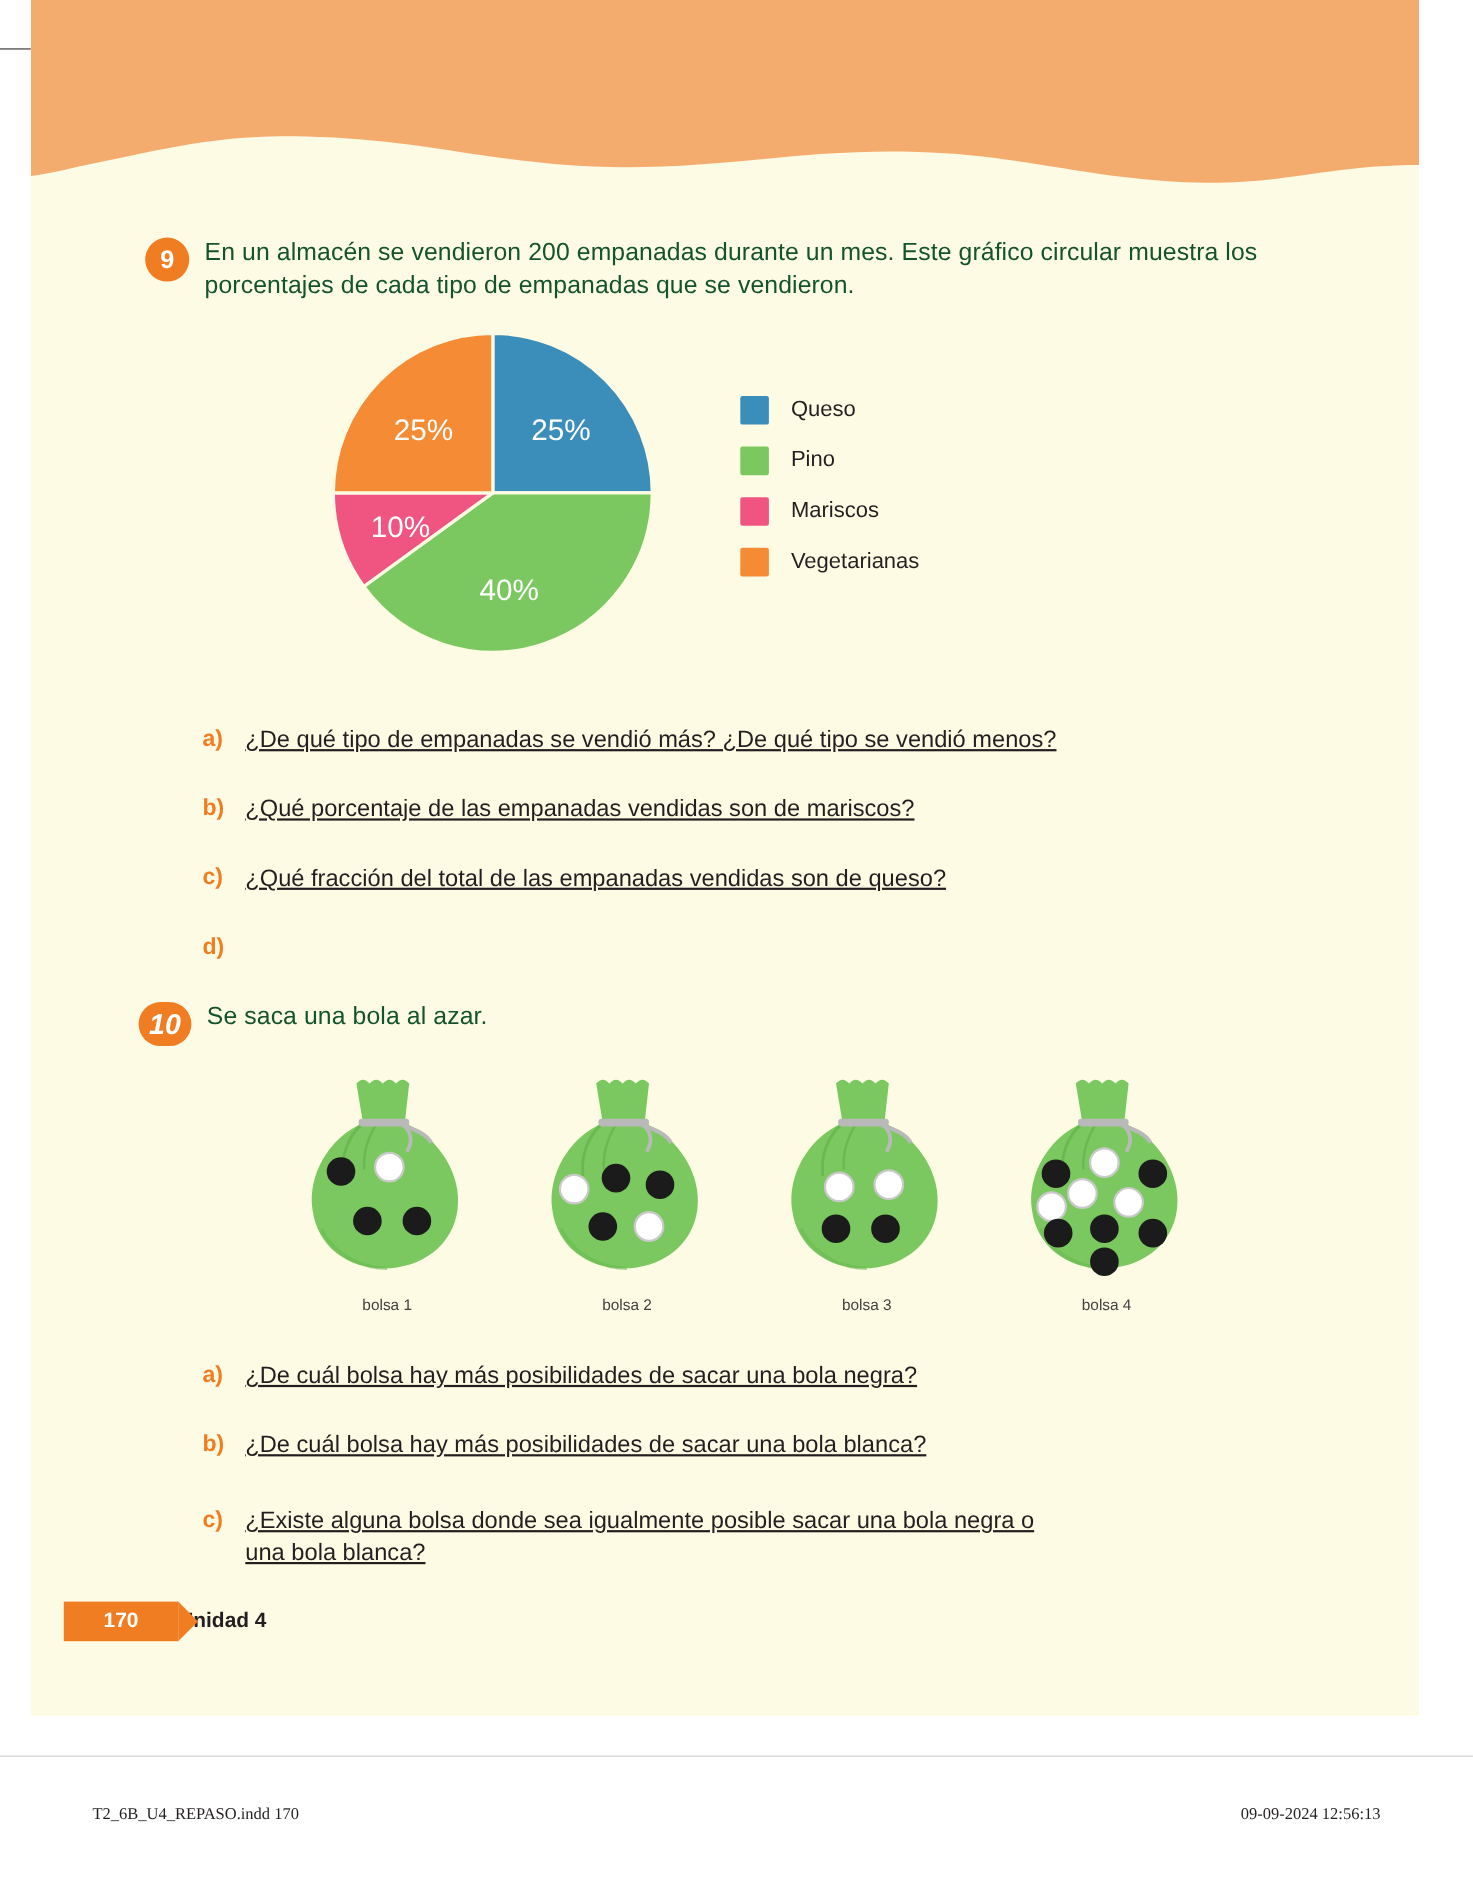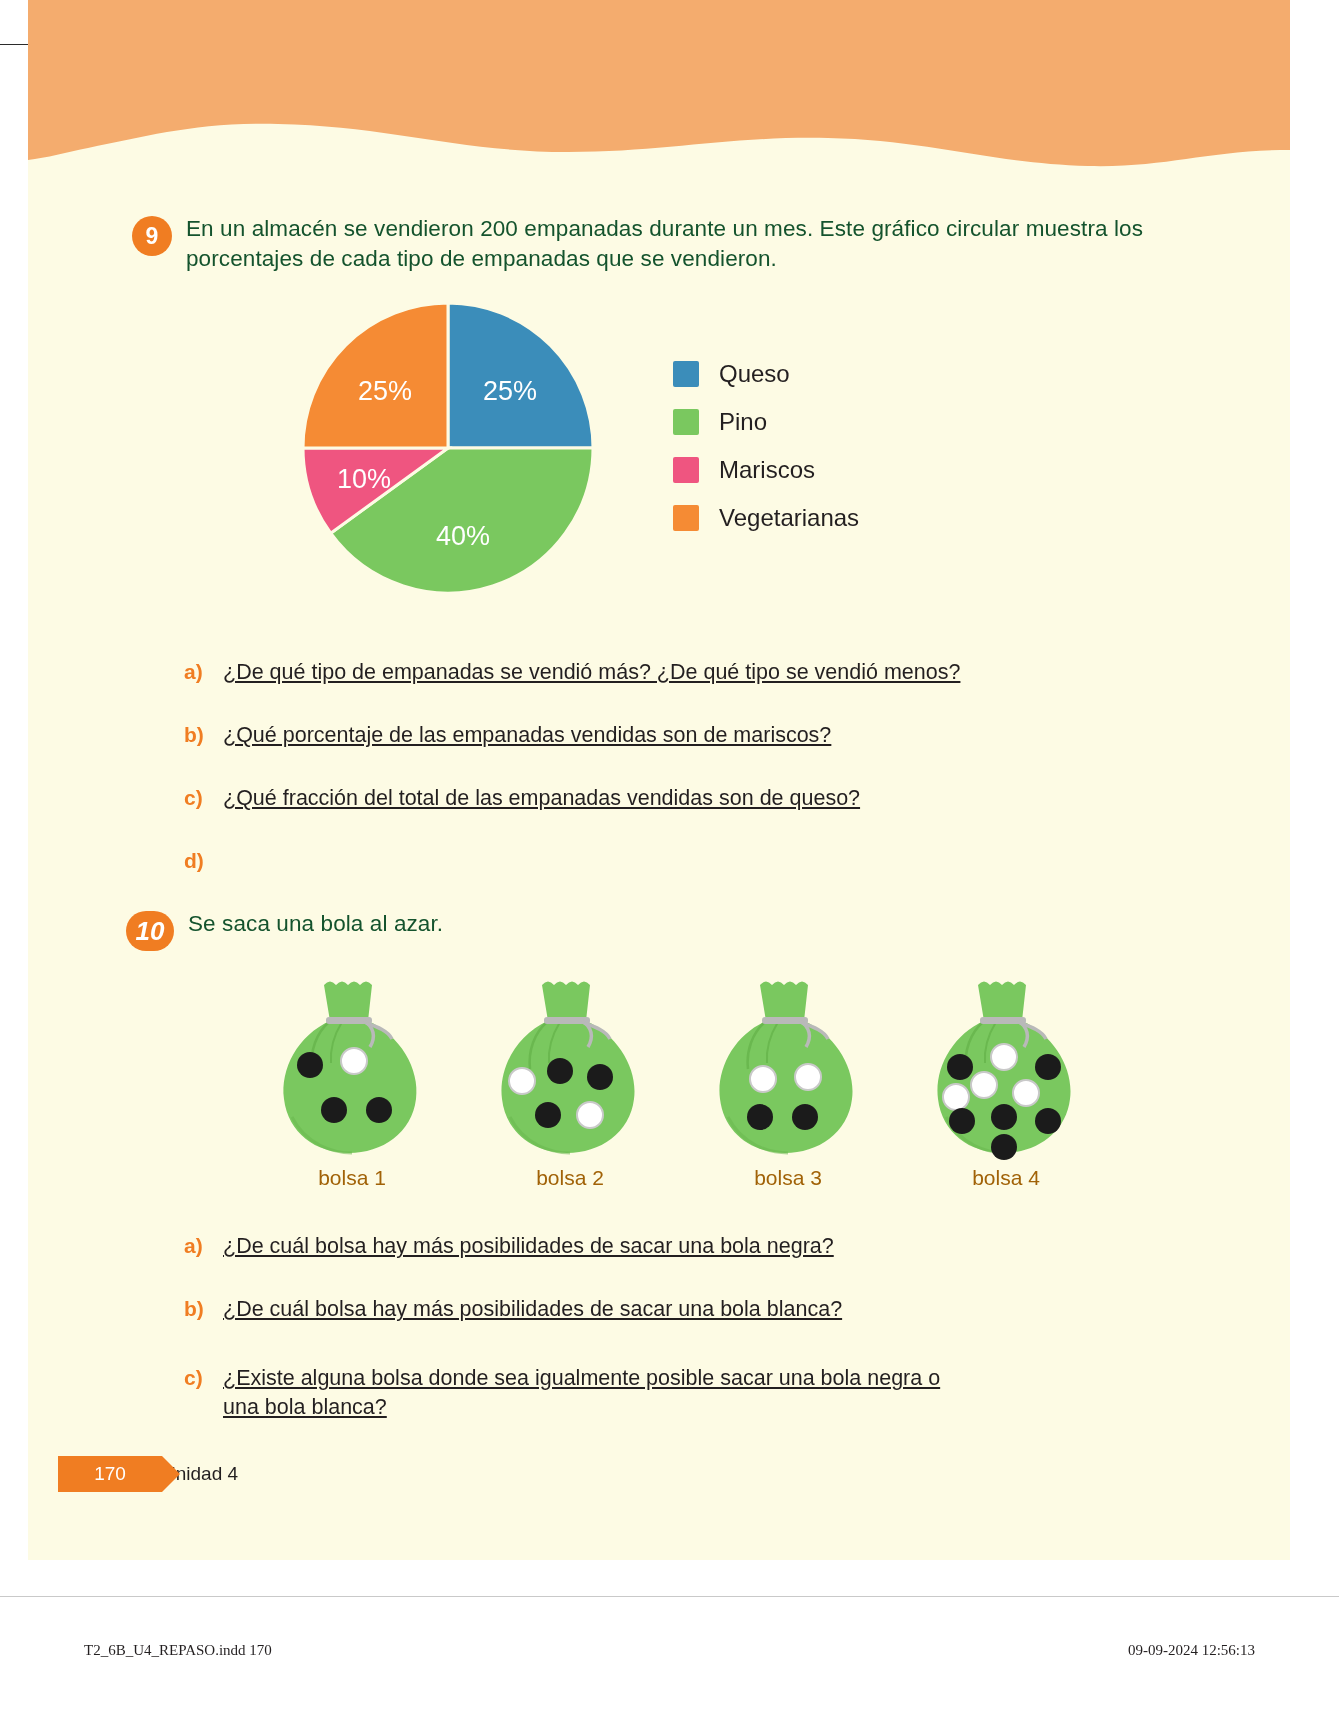--- a/index.html
+++ b/index.html
@@ -52,45 +52,45 @@
   
   .chart-area{
     position:relative;margin-top:24px;height:310px;
   }
   .pie-wrap{position:absolute;left:270px;top:0;}
   .legend{
     position:absolute;left:645px;top:62px;
   }
   .legend-row{display:flex;align-items:center;gap:20px;margin-bottom:20px;}
   .legend-swatch{width:26px;height:26px;border-radius:2px;flex:0 0 auto;}
-  .legend-label{font-size:24px;color:#231f20;font-family:"Liberation Sans", sans-serif;}
+  .legend-label{font-size:20px;color:#231f20;font-family:"Liberation Sans", sans-serif;}
 
   
   .subs{margin-top:40px;}
   .sub{display:flex;align-items:flex-start;gap:13px;padding-left:156px;padding-right:90px;margin-bottom:34px;}
   .sub-letter{
     flex:0 0 auto;color:#f07d22;font-weight:bold;font-size:21px;
     width:26px;line-height:1.35;
     font-family:"Liberation Sans", sans-serif;
   }
   .sub-text{font-size:21.5px;color:#231f20;line-height:1.35;font-family:"Liberation Sans", sans-serif;text-decoration:underline;}
 
   
   .bags-row{
     display:flex;justify-content:center;gap:48px;margin-top:26px;padding-left:40px;
   }
   .bag{width:170px;display:flex;flex-direction:column;align-items:center;}
   .bag-caption{
-    margin-top:4px;font-size:21px;color:#a16207;font-family:"Liberation Sans", sans-serif;
+    margin-top:16px;font-size:14px;color:#404040;font-family:"Liberation Sans", sans-serif;
   }
 
   
   .page-footer{
     position:absolute;left:28px;top:1452px;width:1048px;height:44px;
-    display:flex;align-items:center;
+    display:flex;align-items:center;font-weight:bold;
   }
   .pagenum-tab{
     position:relative;width:104px;height:36px;background:#f07d22;
     display:flex;align-items:center;justify-content:center;
     color:#ffffff;font-size:19px;font-family:"Liberation Sans", sans-serif;
     margin-left:30px;
   }
   .pagenum-tab:after{
     content:"";position:absolute;right:-18px;top:0;
     width:0;height:0;border-top:18px solid transparent;

